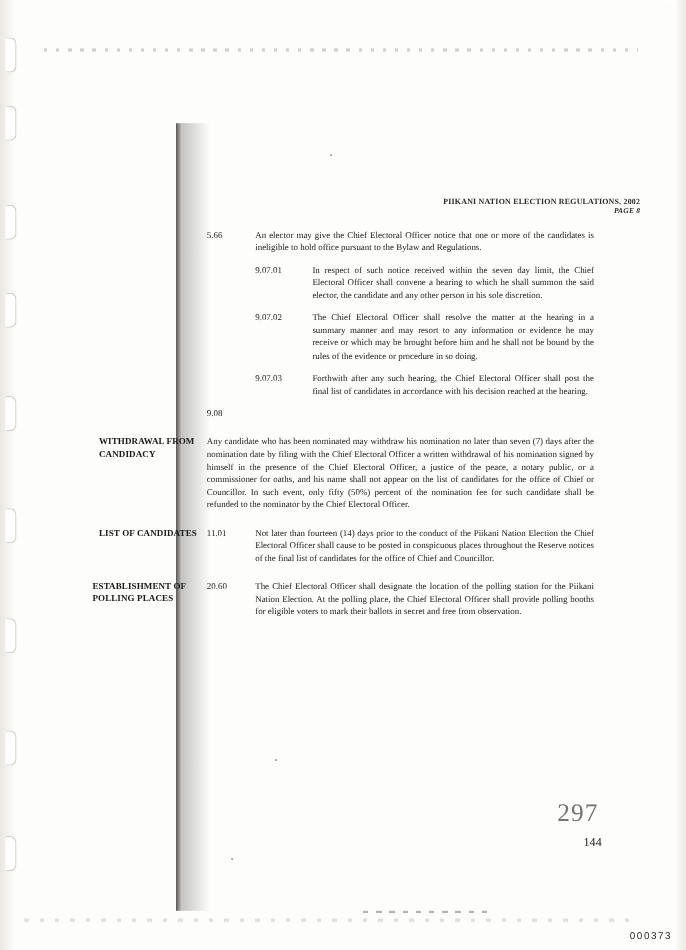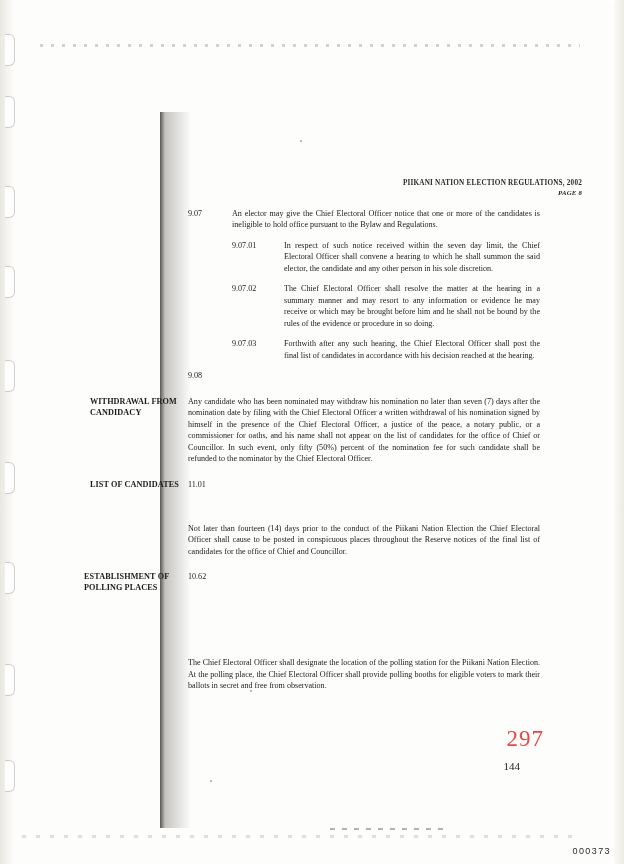--- a/index.html
+++ b/index.html
@@ -137,34 +137,33 @@
     position: absolute;
     left: -98px;
     width: 96px;
     font-size: 8.2px;
     font-weight: bold;
     line-height: 1.35;
     letter-spacing: .1px;
   }
   .labeled {
     position: relative;
-    flex-direction: column;
   }
   .stamp-number {
     position: absolute;
     right: 80px;
     top: 726px;
     font-family: "Liberation Serif", serif;
     font-size: 23px;
-    color: #ef4444;
+    color: #737373;
     letter-spacing: 1px;
   }
   .folio-number {
     position: absolute;
-    right: 104px;
+    right: 77px;
     top: 760px;
     font-family: "Liberation Serif", serif;
     font-size: 11px;
     color: #232323;
   }
   .bates {
     position: absolute;
     right: 13px;
     bottom: 8px;
     font-family: "Liberation Sans", sans-serif;
@@ -207,21 +206,21 @@
   <div class="faint-dot" style="left:210px; top:780px; width:2px; height:2px;"></div>
 
   <div class="doc-header">
     <div>PIIKANI NATION ELECTION REGULATIONS, 2002</div>
     <div class="page-no">PAGE 8</div>
   </div>
 
   <div class="content">
 
     <div class="clause">
-      <div class="num">9.07</div>
+      <div class="num">5.66</div>
       <div class="txt">An elector may give the Chief Electoral Officer notice that one or more of the candidates is ineligible to hold office pursuant to the Bylaw and Regulations.</div>
     </div>
 
     <div class="sub-wrap">
       <div class="clause">
         <div class="num sub">9.07.01</div>
         <div class="txt">In respect of such notice received within the seven day limit, the Chief Electoral Officer shall convene a hearing to which he shall summon the said elector, the candidate and any other person in his sole discretion.</div>
       </div>
       <div class="clause">
         <div class="num sub">9.07.02</div>
@@ -241,23 +240,23 @@
       <div class="side-label">WITHDRAWAL FROM CANDIDACY</div>
       <div class="txt">Any candidate who has been nominated may withdraw his nomination no later than seven (7) days after the nomination date by filing with the Chief Electoral Officer a written withdrawal of his nomination signed by himself in the presence of the Chief Electoral Officer, a justice of the peace, a notary public, or a commissioner for oaths, and his name shall not appear on the list of candidates for the office of Chief or Councillor. In such event, only fifty (50%) percent of the nomination fee for such candidate shall be refunded to the nominator by the Chief Electoral Officer.</div>
     </div>
 
     <div class="clause labeled" style="margin-top:14px;">
       <div class="side-label">LIST OF CANDIDATES</div>
       <div class="num">11.01</div>
       <div class="txt">Not later than fourteen (14) days prior to the conduct of the Piikani Nation Election the Chief Electoral Officer shall cause to be posted in conspicuous places throughout the Reserve notices of the final list of candidates for the office of Chief and Councillor.</div>
     </div>
 
-    <div class="clause labeled" style="margin-top:14px;gap:42px;">
+    <div class="clause labeled" style="margin-top:14px;">
       <div class="side-label" style="left:-104px; width:102px;">ESTABLISHMENT OF POLLING PLACES</div>
-      <div class="num">10.62</div>
+      <div class="num">20.60</div>
       <div class="txt">The Chief Electoral Officer shall designate the location of the polling station for the Piikani Nation Election.  At the polling place, the Chief Electoral Officer shall provide polling booths for eligible voters to mark their ballots in secret and free from observation.</div>
     </div>
 
   </div>
 
   <div class="stamp-number">297</div>
   <div class="folio-number">144</div>
   <div class="bates">000373</div>
 
 </div>

